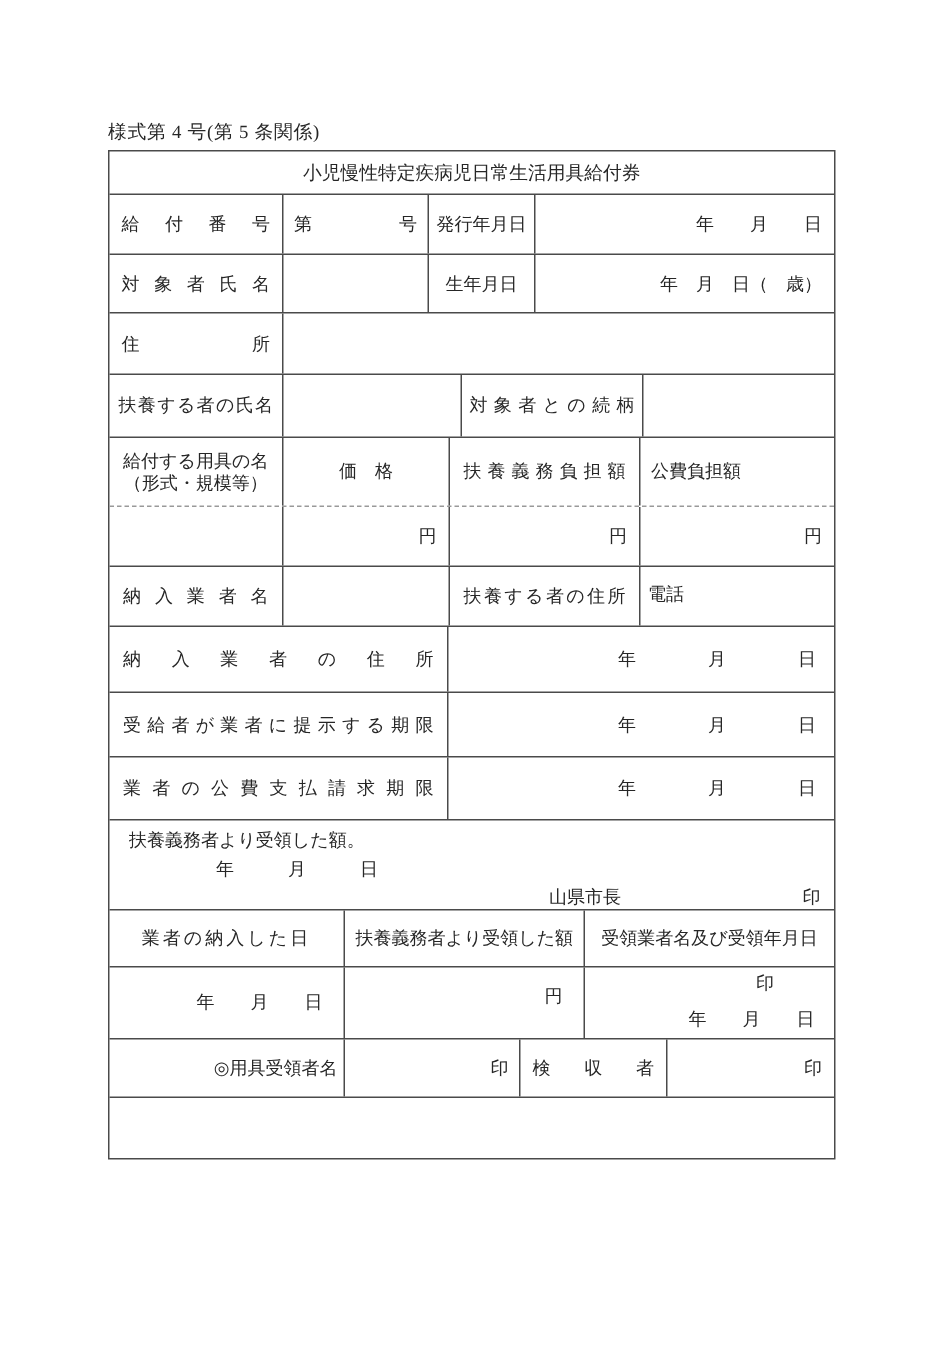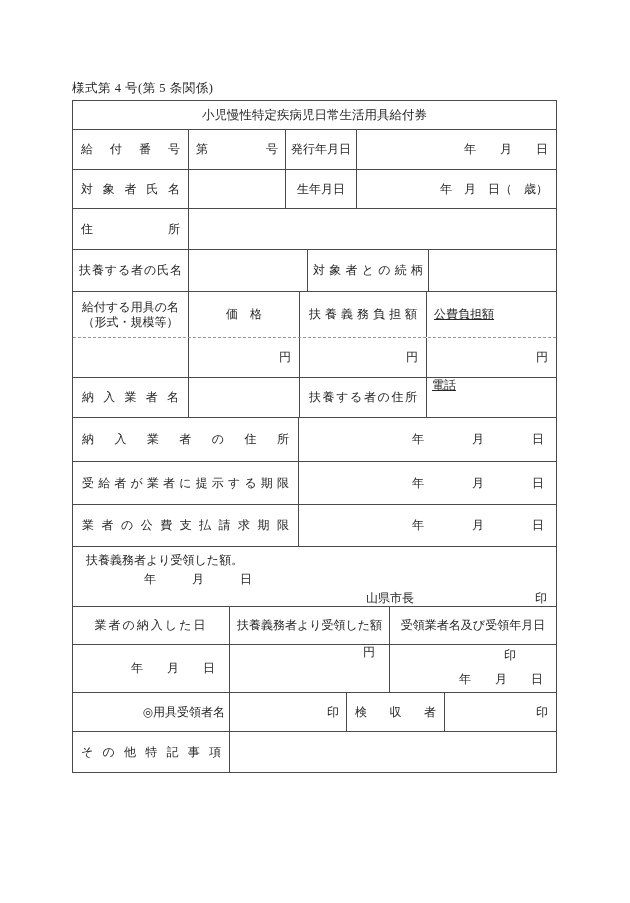--- a/index.html
+++ b/index.html
@@ -20,22 +20,22 @@
     display:flex; align-items:center;
     border-left:1px solid var(--bc);
     font-size:12px; line-height:15px; overflow:hidden;
   }
   .cell:first-child{ border-left:none; }
   .cell > span{ display:block; width:100%; }
   .grow{ flex:1 1 auto; }
   .j > span{ text-align:justify; text-align-last:justify; }
   .ctr > span{ text-align:center; }
   .rt > span{ text-align:right; }
-  .lt > span{ text-align:left;text-decoration:underline; }
-  .bot{ align-items:flex-start; }
+  .lt > span{ text-align:left; }
+  .bot{ align-items:center; }
   .col{ flex-direction:column; justify-content:space-between; align-items:stretch; }
   .blk{ display:block; }
   .ls2{ letter-spacing:2px; }
   .title-cell{ font-size:12.5px; }
 </style>
 </head>
 <body>
 
 <div class="page">
 
@@ -222,22 +222,19 @@
       </div>
       <div class="cell j" style="flex:0 0 98px;padding:0 8px">
         <span>検収者</span>
       </div>
       <div class="cell grow rt" style="padding-right:8px">
         <span>印</span>
       </div>
     </div>
 
     <div class="row" style="height:41px">
-      <div class="cell j" style="flex:0 0 156px;padding:0 8px">
-        <span>その他特記事項</span>
-      </div>
       <div class="cell grow">
           <span></span>
         </div>
     </div>
 
   </div>
 </div>
 
 </body></html>

